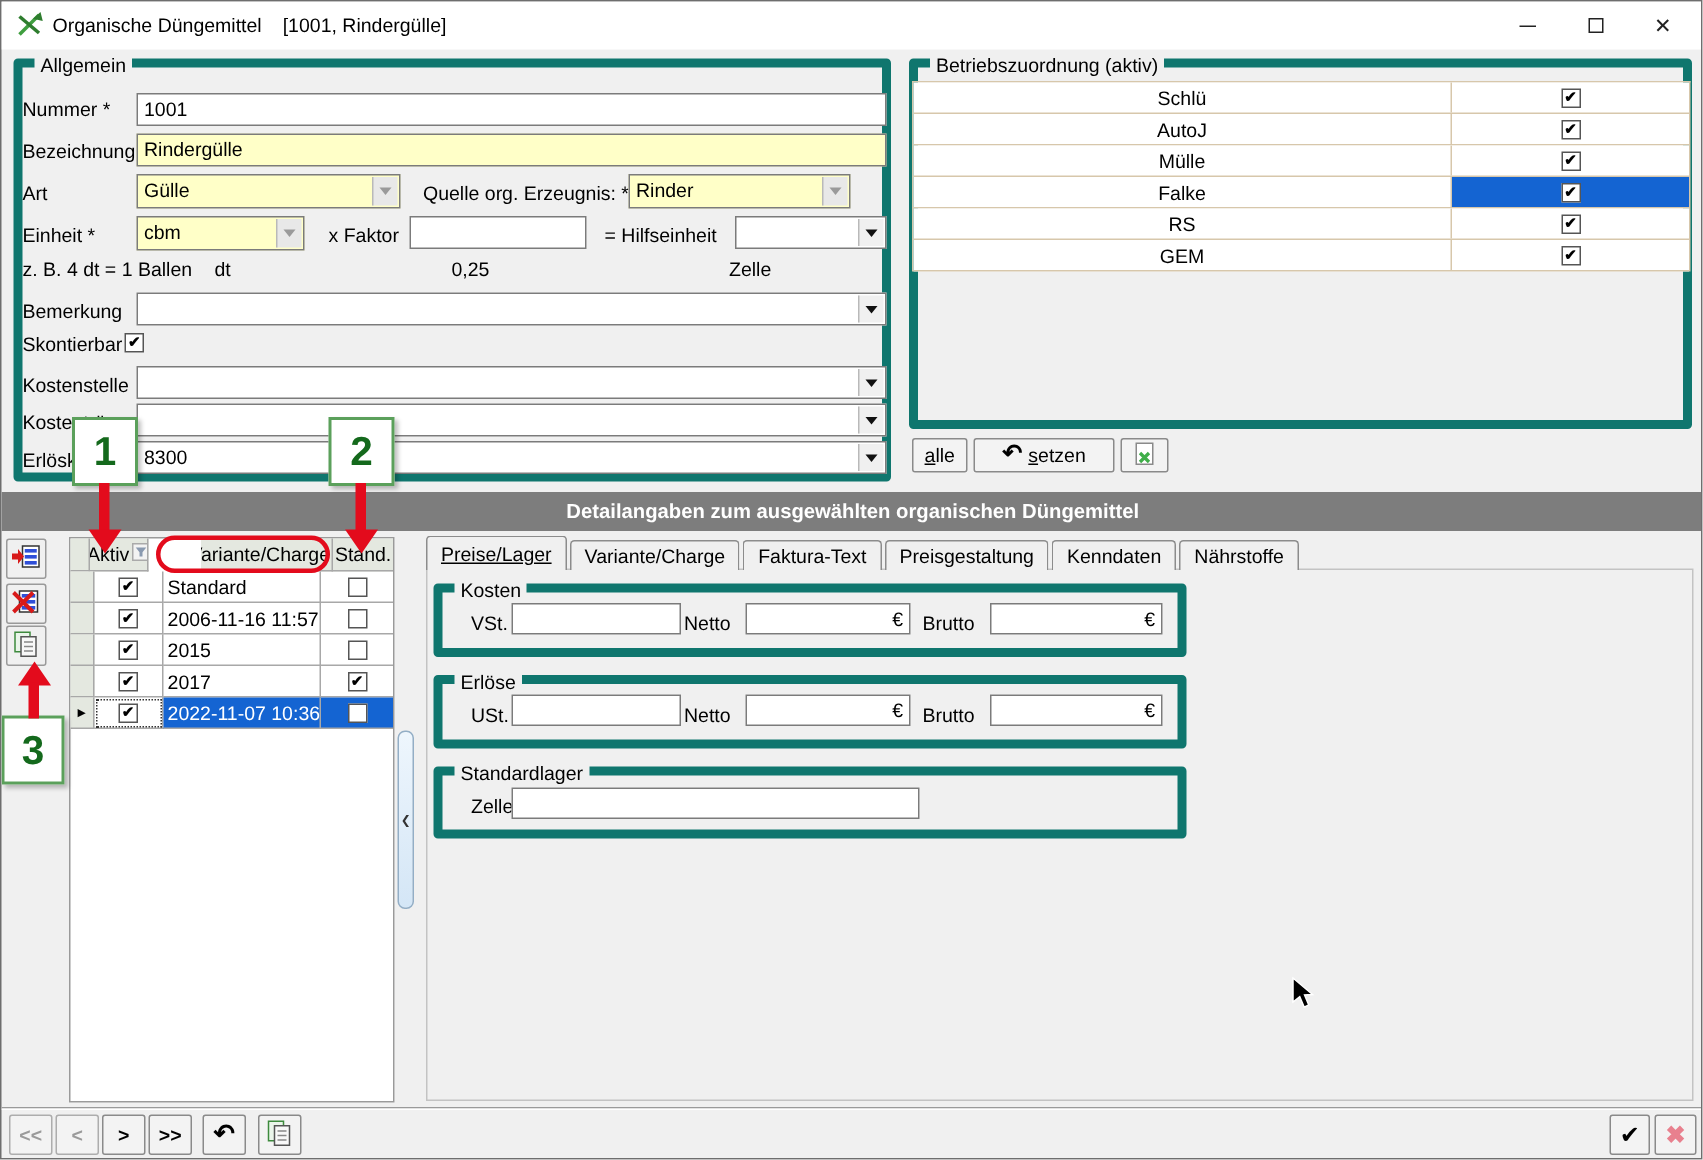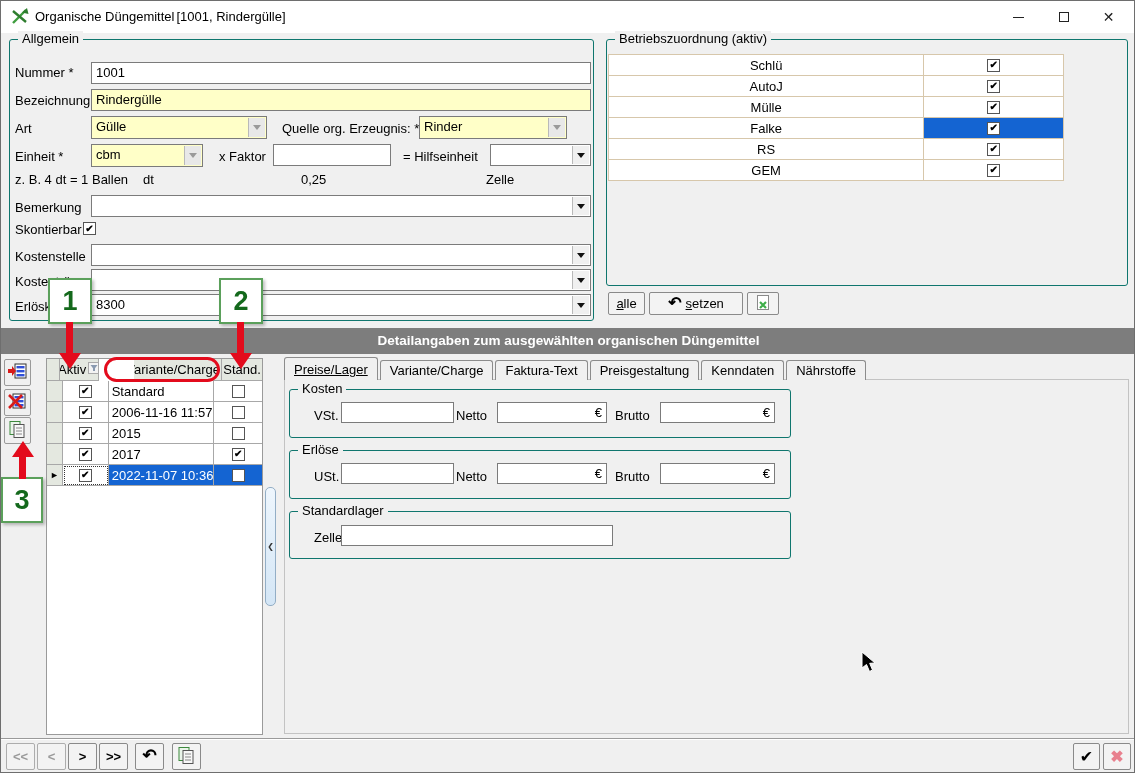--- a/index.html
+++ b/index.html
@@ -6,46 +6,46 @@
   html,body { background:#cfcfcf; }
   body { font-family:"Liberation Sans", sans-serif; font-size:13px; color:#000; }
   #window {
     position:relative; width:1135px; height:773px; background:#f0f0f0;
     border:1px solid #6e6e6e; overflow:hidden;
   }
   
   #titlebar { position:absolute; left:0; top:0; width:100%; height:32px; background:#ffffff; }
   #app-icon { position:absolute; left:10px; top:7px; }
   #title-text { position:absolute; left:34px; top:8px; font-size:13px; white-space:nowrap; }
-  #title-record { margin-left:2px; }
+  #title-record { margin-left:14px; }
   .wctl { position:absolute; top:0; width:45px; height:32px; display:flex; align-items:center; justify-content:center; color:#222; }
   #btn-min { left:995px; } #btn-max { left:1040px; } #btn-close { left:1085px; font-size:14px; }
   #btn-min .bar { width:11px; height:1px; background:#222; }
   #btn-max .box { width:10px; height:10px; border:1px solid #222; }
   
   .lbl { position:absolute; white-space:nowrap; }
-  .groupbox { position:absolute; border:1px solid #0f766e; border-radius:3px; }
+  .groupbox { position:absolute; border:6px solid #0f766e; border-radius:3px; }
   .groupbox > .legend { position:absolute; top:-9px; left:8px; background:#f0f0f0; padding:0 4px; }
   .field { position:absolute; background:#fff; border:1px solid #7b7b7b; height:22px; }
   .field .ftext { position:absolute; left:4px; top:2px; white-space:nowrap; }
   .field.yellow { background:#ffffc8;padding-left:20px; }
   .combo .arrow { position:absolute; right:1px; top:1px; bottom:1px; width:17px;
     background:#f0f0f0; border-left:1px solid #b9b9b9; display:flex; align-items:center; justify-content:center; }
   .combo .arrow::after { content:""; width:0; height:0; border-left:4px solid transparent; border-right:4px solid transparent; border-top:5px solid #111; }
   .combo.disabled .arrow { background:#e8e8e8; }
   .combo.disabled .arrow::after { border-top-color:#9a9a9a; }
   .cbx { width:13px; height:13px; background:#fff; border:1px solid #555; display:flex; align-items:center; justify-content:center; font-size:10px; font-weight:bold; color:#000; }
   .cbx.on::after { content:"\2714"; margin-top:-1px; }
   .btn { position:absolute; background:#f3f3f3; border:1px solid #8a8a8a; border-radius:2px;
     display:flex; align-items:center; justify-content:center; gap:4px; font-size:13px; }
   .btn.disabled { color:#9a9a9a; border-color:#adadad; }
   .btn-label { display:block; }
   .btn-label::first-letter { text-decoration:underline; }
   
-  #bz-table { position:absolute; left:607px; top:53px; width:456px; border-top:1px solid #d7c7ab; border-left:1px solid #d7c7ab; border-right:1px solid #d7c7ab; }
+  #bz-table { position:absolute; left:607px; top:53px; width:519px; border-top:1px solid #d7c7ab; border-left:1px solid #d7c7ab; border-right:1px solid #d7c7ab; }
   .bz-row { display:flex; height:21px; background:#fff; border-bottom:1px solid #d7c7ab; }
   .bz-name { width:359px; border-right:1px solid #d7c7ab; display:flex; align-items:center; justify-content:center; }
   .bz-cb { width:158px; display:flex; align-items:center; justify-content:center; }
   .bz-cb.hl { background:#1464d2; }
   
   #detail-band { position:absolute; left:0; top:327px; width:1135px; height:26px; background:#7d7d7d;
     color:#fff; font-weight:bold; text-align:center; line-height:26px; font-size:13.5px; }
   
   .strip-btn { position:absolute; left:3px; width:27px; height:27px; background:#f0f0f0; border:1px solid #9a9a9a; border-radius:2px; display:flex; align-items:center; justify-content:center; }
   

